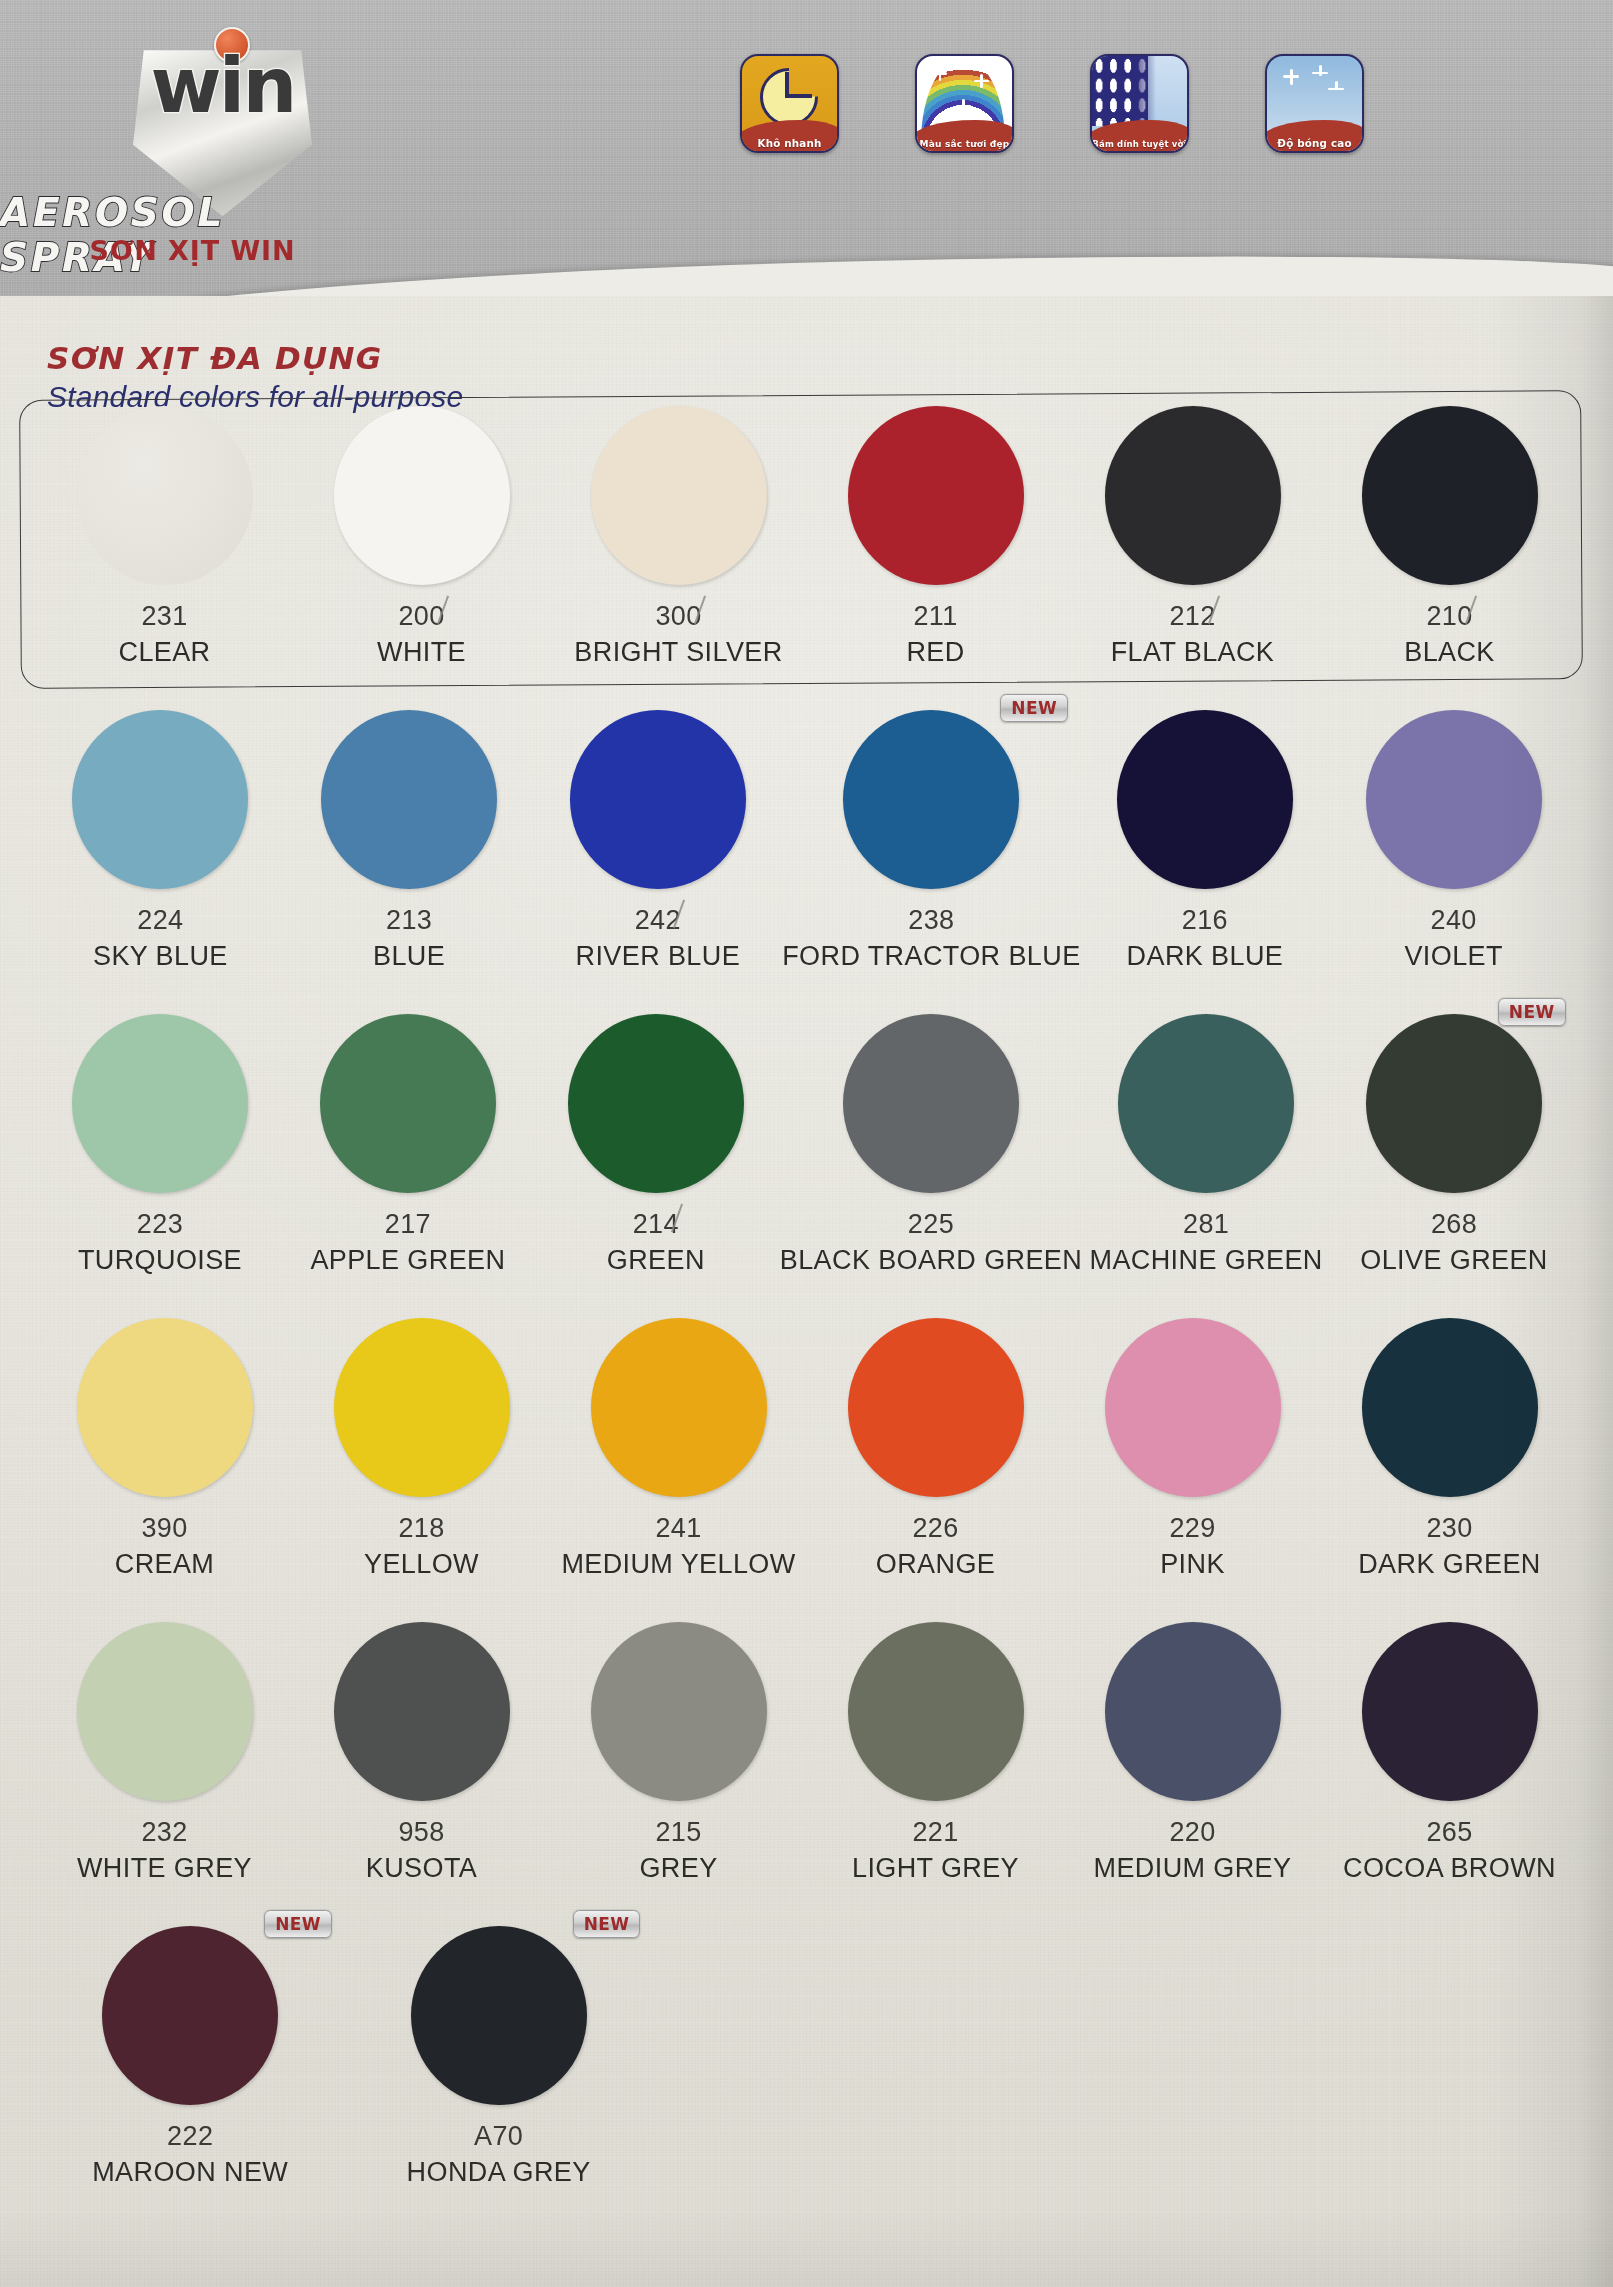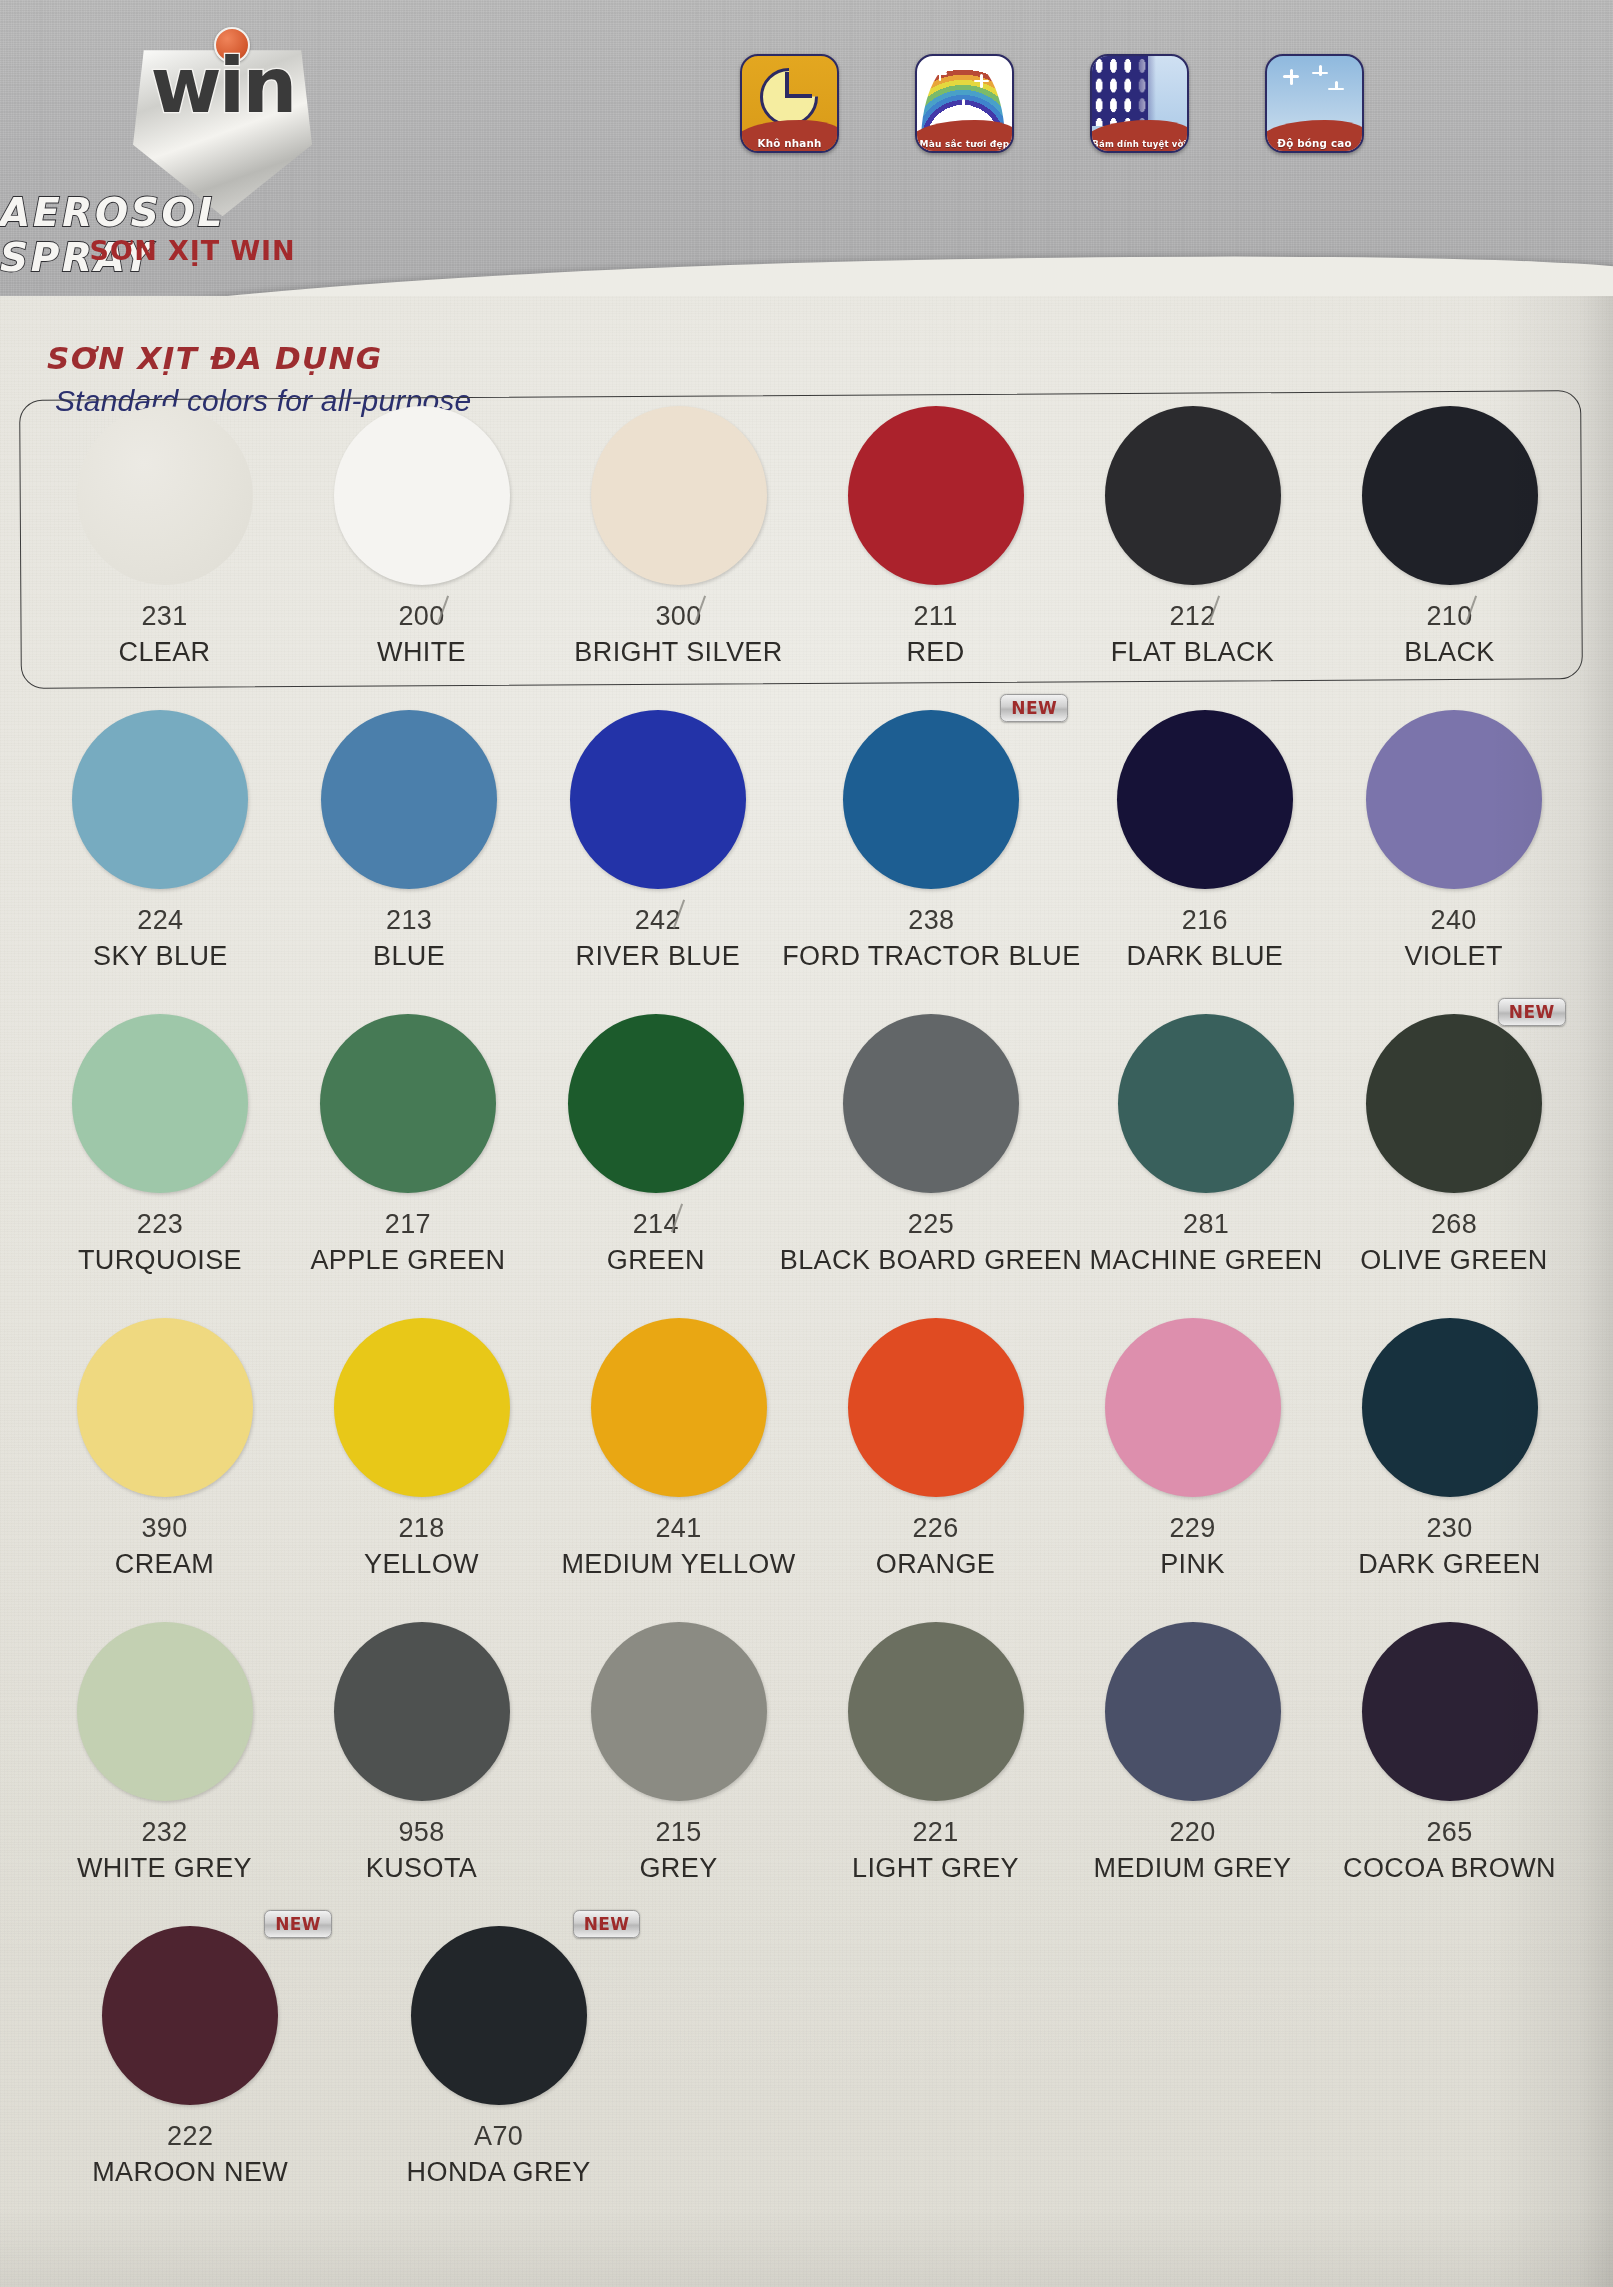--- a/index.html
+++ b/index.html
@@ -270,21 +270,21 @@
     font-size: 31px;
     letter-spacing: 1.3px;
     color: #9d2d30;
     margin: 0 0 3.6px 0;
   }
   .title-en {
     font-family: "Liberation Sans", sans-serif;
     font-size: 30px;
     letter-spacing: 0.2px;
     color: #2a2f6e;
-    margin: 8px;
+    margin: 0;
   }
 
   .row-frame {
     position: absolute;
     left: 19.7px; top: 99px;
     width: 1560px; height: 287px;
     border: 1.8px solid #3b3b3b;
     border-radius: 23px;
     transform: rotate(-0.35deg);
   }

